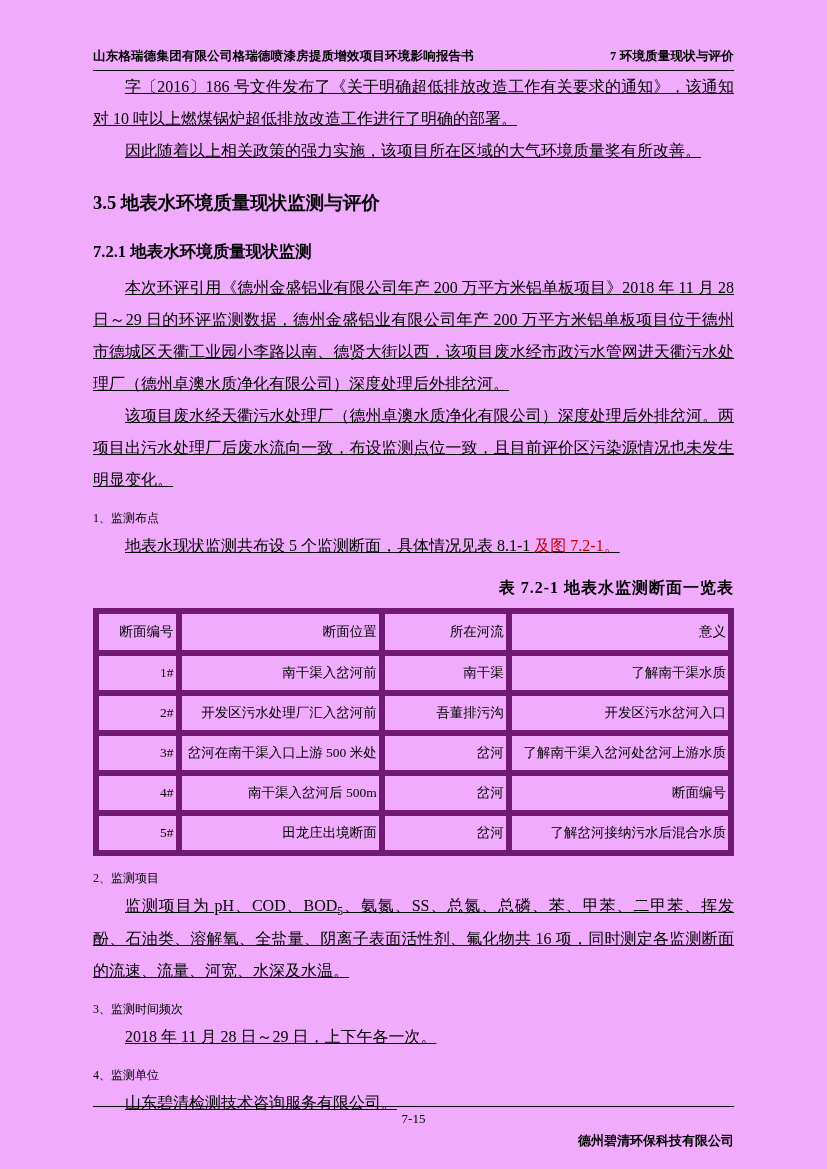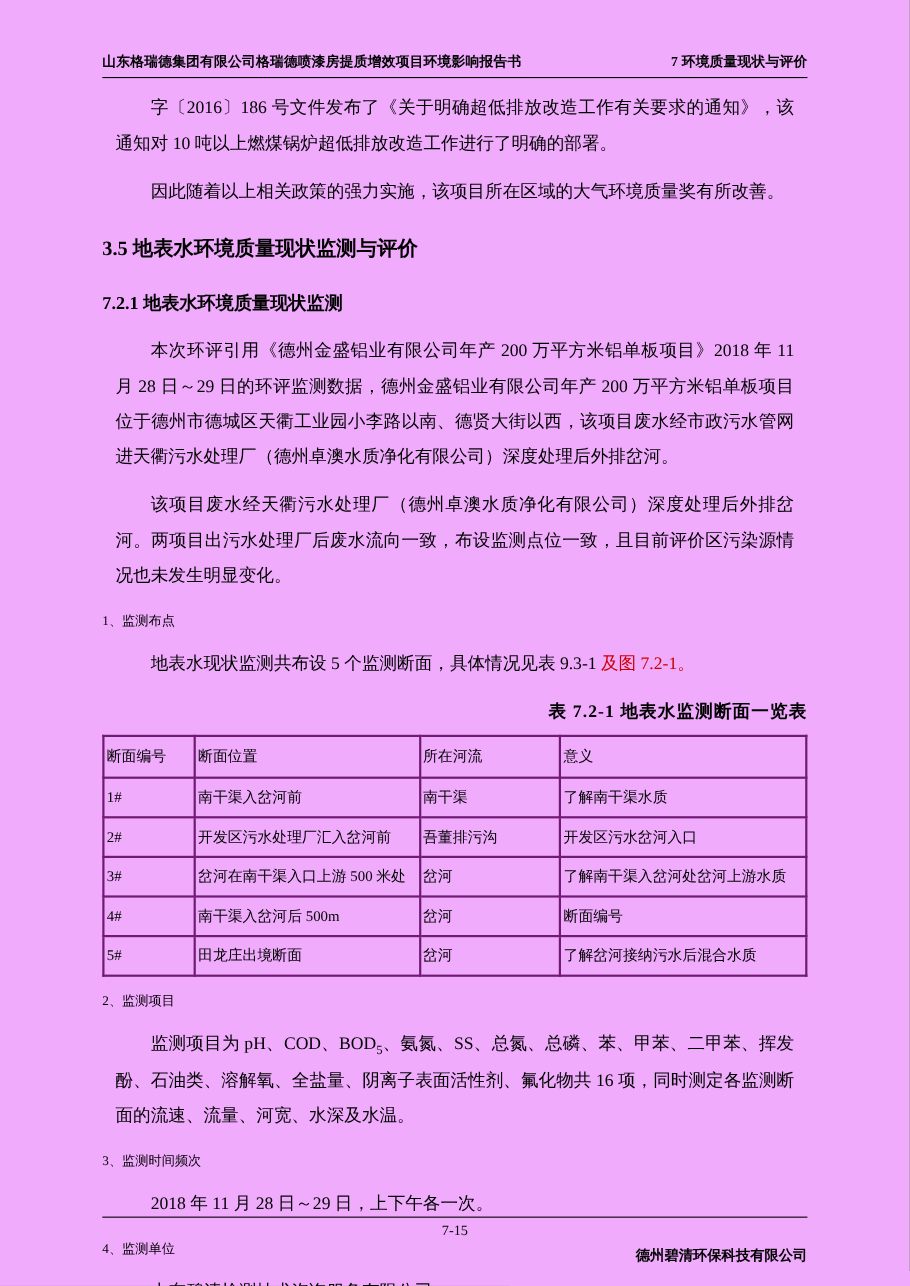--- a/index.html
+++ b/index.html
@@ -39,22 +39,23 @@
   .header .right { font-weight: bold; white-space: nowrap; padding-left: 14px; }
 
   
   .body-text {
     font-size: 16px;
     line-height: 2.0;
     text-align: justify;
     text-justify: inter-ideograph;
   }
   p.para {
-    margin: 12px;
+    margin: 0;
     text-indent: 2em;
+    text-decoration: underline;
   }
   .first-block { margin-top: 16px; }
 
   h2.sec {
     font-size: 18.5px;
     font-weight: bold;
     margin: 20px 0 6px 0;
     line-height: 1.8;
   }
   h3.subsec {
@@ -79,22 +80,22 @@
     margin: 10px 0 4px 0;
     letter-spacing: 1px;
   }
   table.data {
     border-collapse: collapse;
     width: 100%;
     font-size: 13.5px;
     table-layout: fixed;
   }
   table.data th, table.data td {
-    border: 2px solid #701a75;
-    text-align: left;
+    border: 6px solid #701a75;
+    text-align: right;
     vertical-align: middle;
     padding: 5px 2px;
     line-height: 1.5;
     font-weight: normal;
   }
   table.data thead th {
     font-weight: normal;
     height: 26px;
   }
   table.data td { height: 24px; }
@@ -148,21 +149,21 @@
 
       <h2 class="sec">3.5  地表水环境质量现状监测与评价</h2>
 
       <h3 class="subsec">7.2.1  地表水环境质量现状监测</h3>
 
       <p class="para">本次环评引用《德州金盛铝业有限公司年产 200 万平方米铝单板项目》2018 年 11 月 28 日～29 日的环评监测数据，德州金盛铝业有限公司年产 200 万平方米铝单板项目位于德州市德城区天衢工业园小李路以南、德贤大街以西，该项目废水经市政污水管网进天衢污水处理厂（德州卓澳水质净化有限公司）深度处理后外排岔河。</p>
       <p class="para">该项目废水经天衢污水处理厂（德州卓澳水质净化有限公司）深度处理后外排岔河。两项目出污水处理厂后废水流向一致，布设监测点位一致，且目前评价区污染源情况也未发生明显变化。</p>
 
       <h4 class="item">1、监测布点</h4>
       <p class="para">
-        <span>地表水现状监测共布设 5 个监测断面，具体情况见表 9.3-1 </span><span class="red">及图 7.2-1。</span>
+        <span>地表水现状监测共布设 5 个监测断面，具体情况见表 8.1-1 </span><span class="red">及图 7.2-1。</span>
       </p>
 
       <div class="table-caption">表 7.2-1    地表水监测断面一览表</div>
 
       <table class="data">
         <colgroup>
             <col class="c1">
             <col class="c2">
             <col class="c3">
             <col class="c4">

